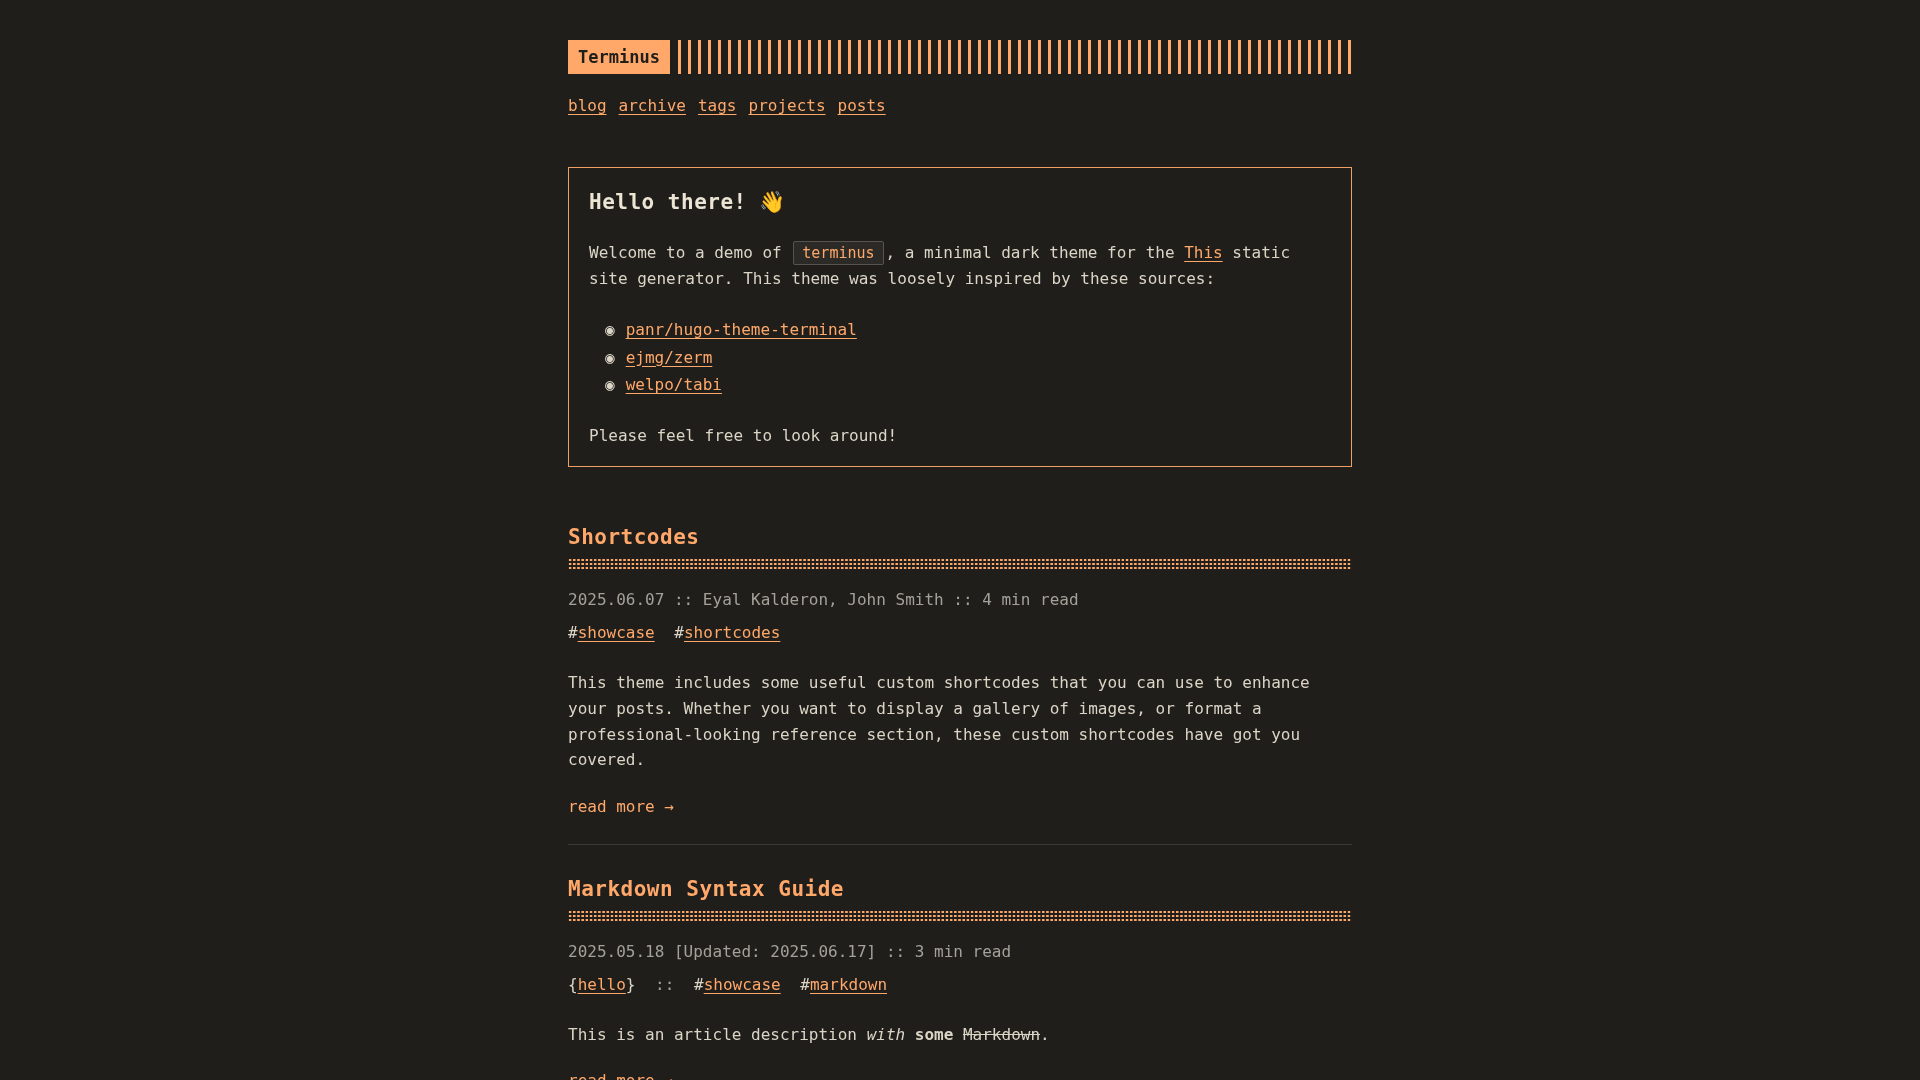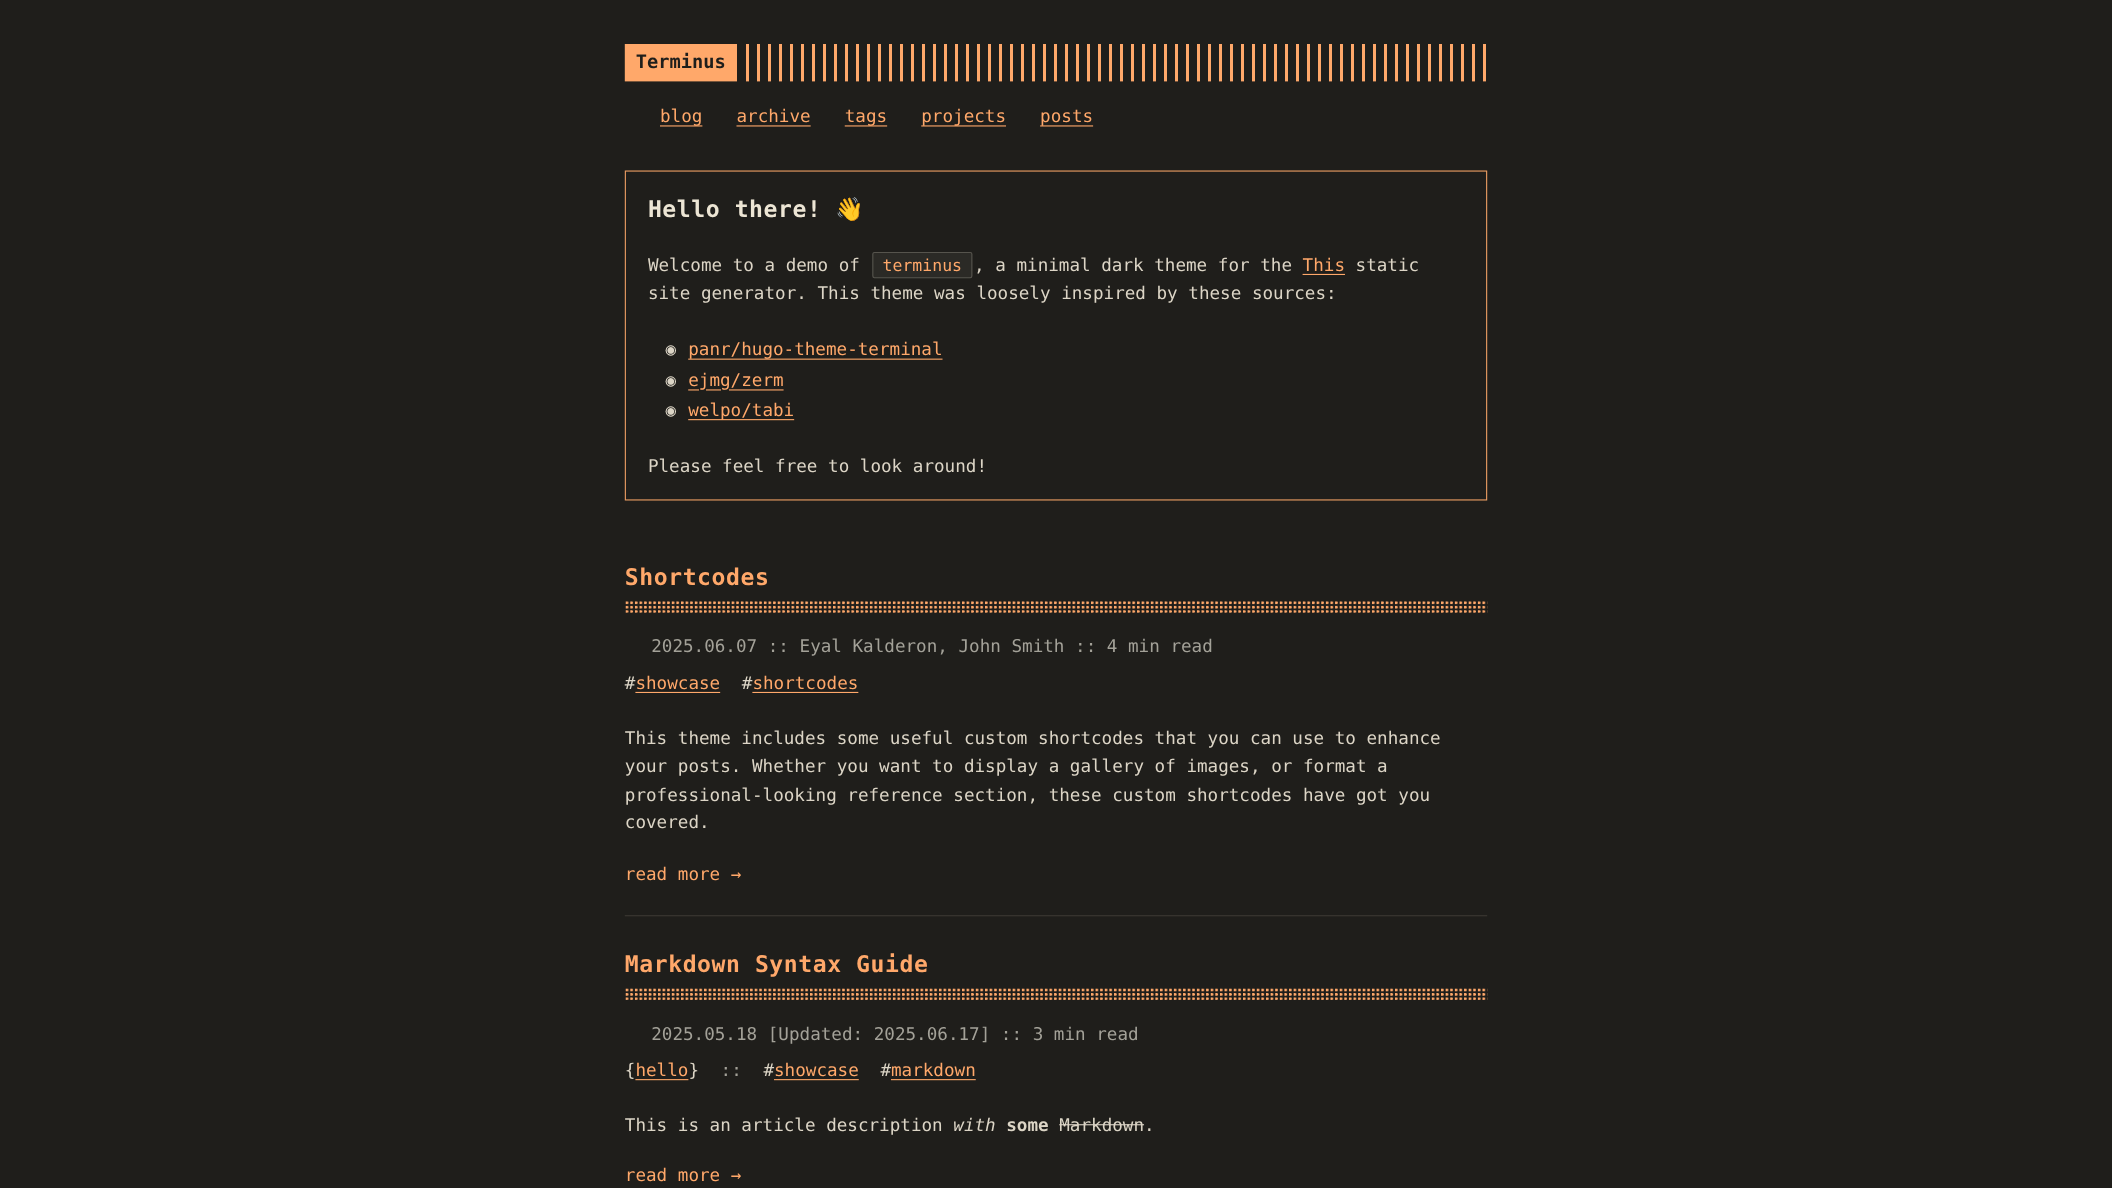--- a/index.html
+++ b/index.html
@@ -37,27 +37,27 @@
     white-space: nowrap;
     cursor: pointer;
   }
   .logo-decoration {
     flex: 1;
     margin-left: 8px;
     background-image: repeating-linear-gradient(90deg,
       var(--accent) 0, var(--accent) 3px,
       transparent 3px, transparent 10px);
   }
-  nav { margin-top: 22px; display: flex; gap: 31px; margin-left: 32px; }
+  nav { margin-top: 22px; display: flex; gap: 12px; }
   a { color: var(--accent); cursor: pointer; }
   .u { text-decoration: underline; text-underline-offset: 3px; }
 
   
   .hello-box {
-    margin-top: 40px;
+    margin-top: 52px;
     border: 1px solid var(--box-border);
     padding: 22px 20px 18px;
   }
   .hello-box h1 {
     margin: 0 0 26px;
     font-size: 21px;
     font-weight: bold;
     color: var(--heading);
     letter-spacing: 0.5px;
   }
@@ -85,21 +85,21 @@
     color: var(--accent);
     letter-spacing: 0.5px;
     cursor: pointer;
   }
   .dotted-rule {
     height: 11px;
     background-image: radial-gradient(circle at 2px 2px, var(--accent) 1.1px, transparent 1.4px);
     background-size: 4.2px 4px;
     margin-bottom: 18px;
   }
-  .post-meta { color: var(--muted); line-height: 25px; margin-bottom: 8px; margin-left: 24px; }
+  .post-meta { color: var(--muted); line-height: 25px; margin-bottom: 8px; }
   .post-tags { line-height: 25px; margin-bottom: 25px; }
   .post-tags .item { margin-right: 10px; }
   .hash { color: var(--text); }
   .sep { color: var(--muted); }
   .post-desc { margin: 0 0 21px; line-height: 1.6; }
   .read-more { display: inline-block; line-height: 25px; text-decoration: none; text-align: center; }
   hr.post-sep { border: none; border-top: 1px solid var(--divider); margin: 25px 0 32px; }
   em { font-style: italic; }
   strong { font-weight: bold; }
   del { text-decoration: line-through; }

